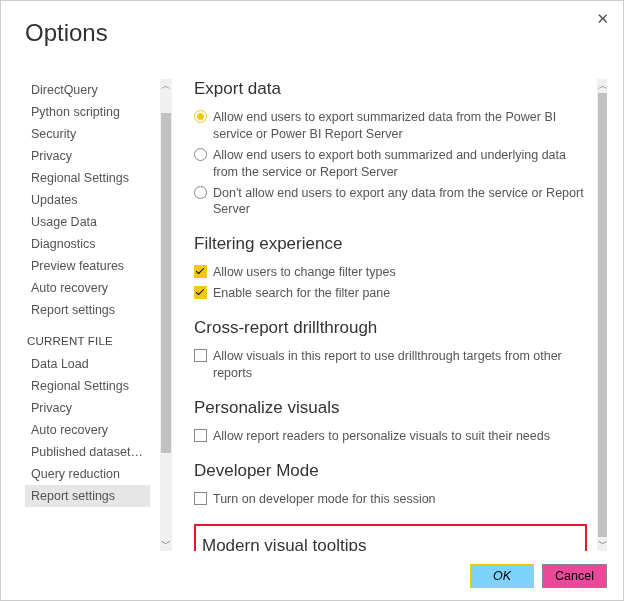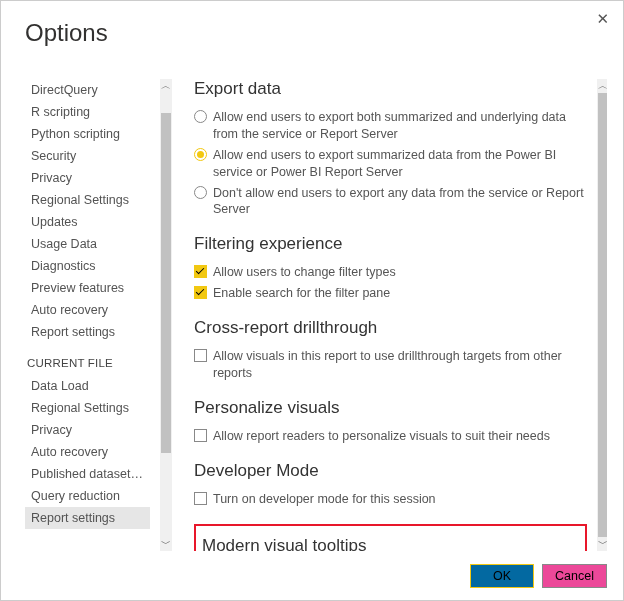--- a/index.html
+++ b/index.html
@@ -178,39 +178,39 @@
   .btn {
     min-width: 64px;
     padding: 4px 12px;
     font-size: 12.5px;
     border: 1px solid #888;
     background: #ec4899;
     cursor: pointer;
     text-align: center;
   }
   .btn.primary {
-    background: #0369a1;
+    background: #7dd3fc;
     border-color: #f2c811;
     color: #000;
+    font-style: italic;
   }
 </style>
 </head>
 <body>
 
 <div class="dialog">
   <div class="close-x">✕</div>
   <h1 class="title">Options</h1>
 
   <div class="body">
 
     <div class="sidebar">
       <div class="sidebar-scroll nav">
         <ul>
           <li>DirectQuery</li>
-          <li>R scripting</li>
           <li>Python scripting</li>
           <li>Security</li>
           <li>Privacy</li>
           <li>Regional Settings</li>
           <li>Updates</li>
           <li>Usage Data</li>
           <li>Diagnostics</li>
           <li>Preview features</li>
           <li>Auto recovery</li>
           <li>Report settings</li>
@@ -233,27 +233,27 @@
         </div>
         <div class="arrow" style="position:absolute; bottom:0; left:0; right:0;">﹀</div>
       </div>
     </div>
 
     <div class="content">
       <div class="content-scroll">
 
         <div class="section">
           <h2>Export data</h2>
+          <label class="radio sel">
+            <span class="ctrl"></span>
+            <span>Allow end users to export summarized data from the Power BI service or Power BI Report Server</span>
+          </label>
           <label class="radio">
             <span class="ctrl"></span>
             <span>Allow end users to export both summarized and underlying data from the service or Report Server</span>
-          </label>
-          <label class="radio sel">
-            <span class="ctrl"></span>
-            <span>Allow end users to export summarized data from the Power BI service or Power BI Report Server</span>
           </label>
           <label class="radio">
             <span class="ctrl"></span>
             <span>Don't allow end users to export any data from the service or Report Server</span>
           </label>
         </div>
 
         <div class="section">
           <h2>Filtering experience</h2>
           <label class="check sel">

